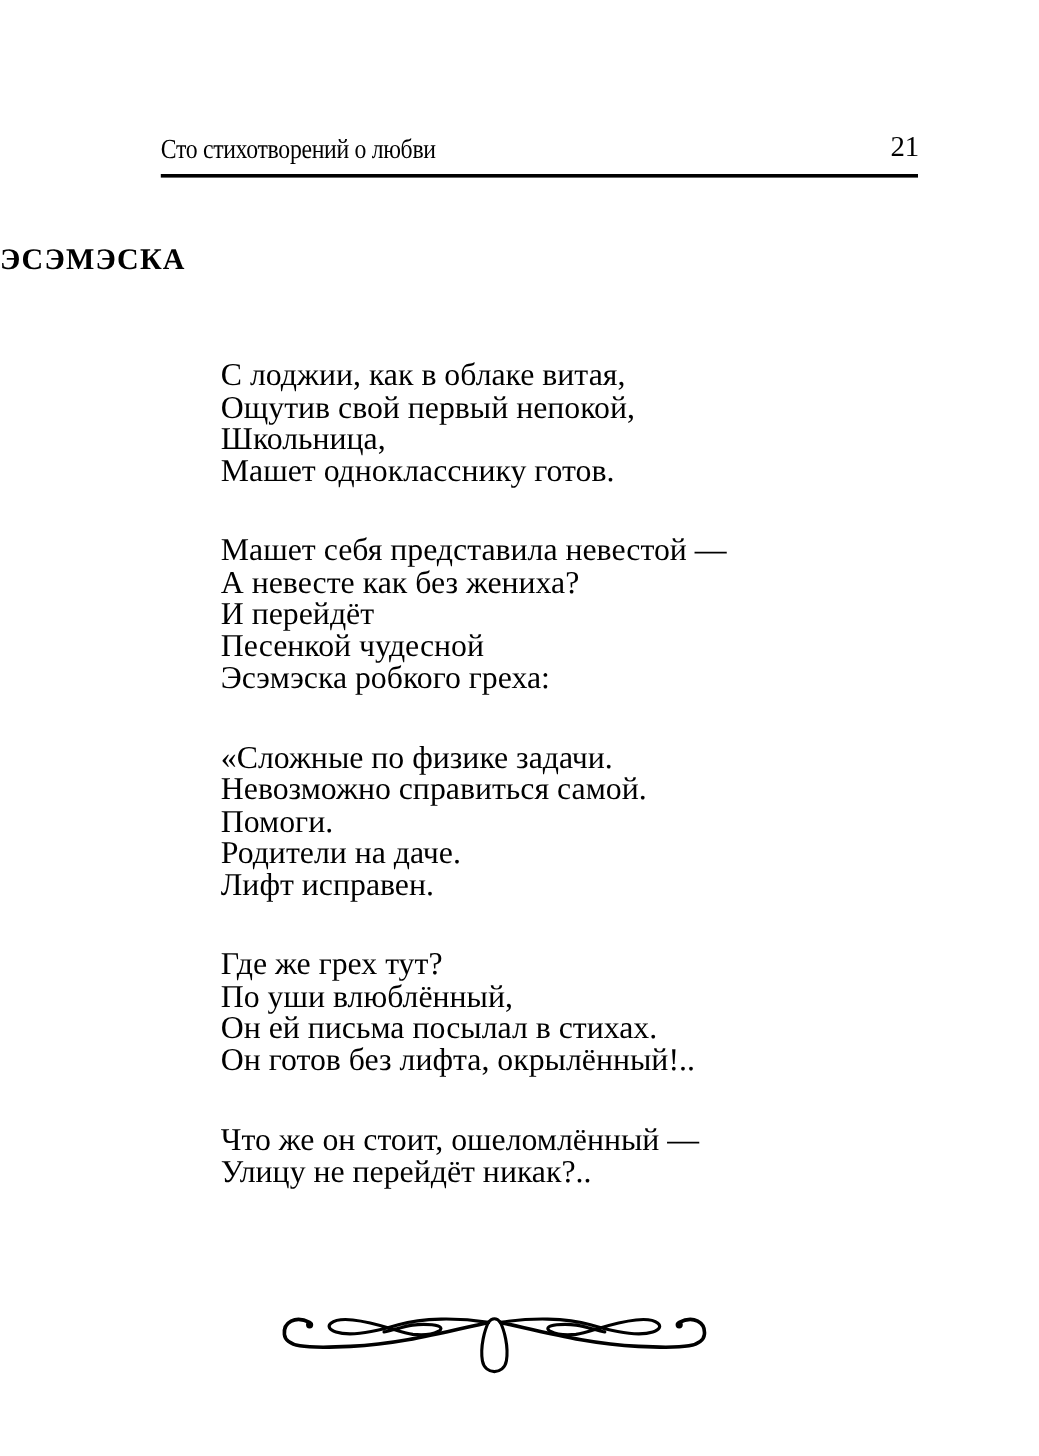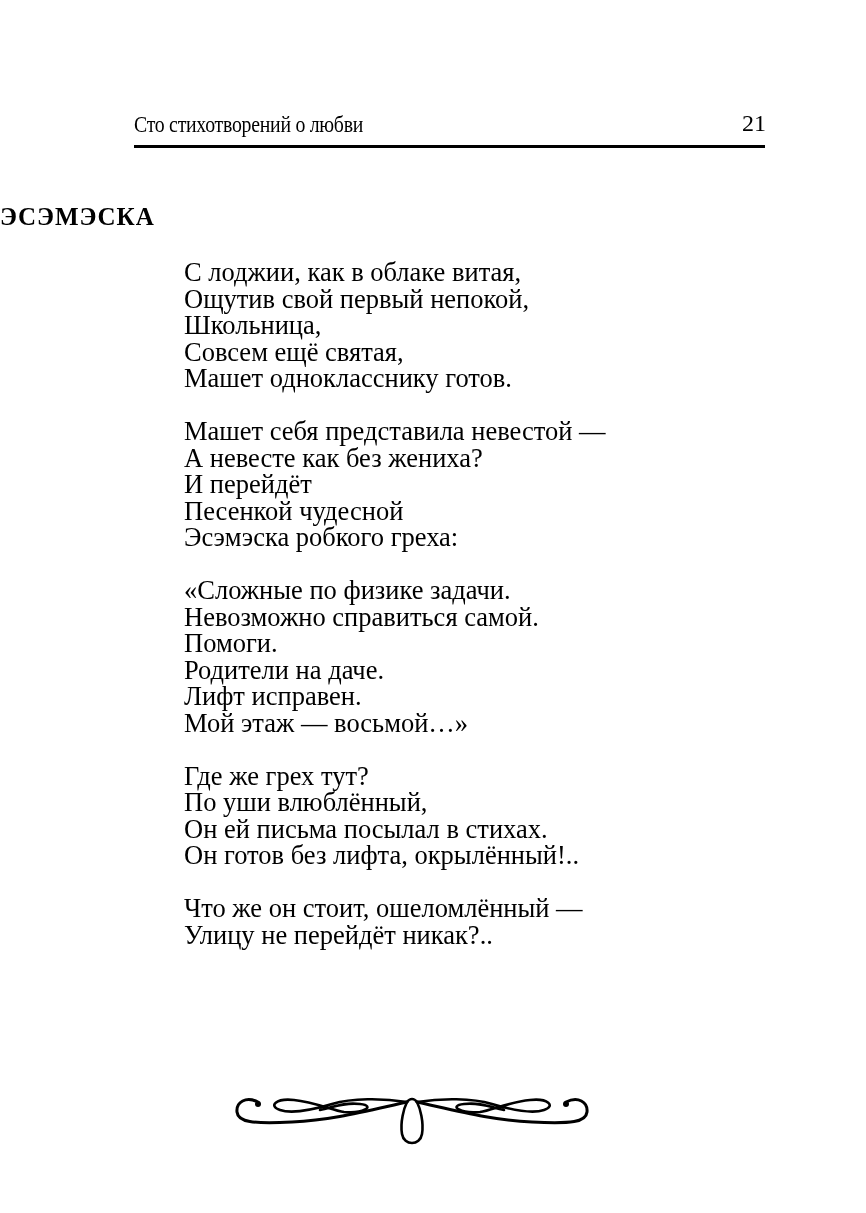--- a/index.html
+++ b/index.html
@@ -3,57 +3,55 @@
   <meta charset="utf-8">
   <style>
     html, body { margin: 0; padding: 0; background: #ffffff; }
     body { width: 866px; height: 1213px; position: relative; overflow: hidden; color: #000; font-family: "Liberation Serif", serif; }
     .header { position: absolute; left: 134px; top: 108px; width: 632px; height: 30px; }
     .running-title { position: absolute; left: 0; top: 4px; font-size: 23px; letter-spacing: -0.3px; transform: scaleX(0.86); transform-origin: left center; white-space: nowrap; }
     .page-number { position: absolute; right: 0; top: 2px; font-size: 24px; }
     .header-rule { position: absolute; left: 134px; top: 145px; width: 631px; height: 3px; background: #000; }
     .poem-title { position: absolute; left: 0; width: 822px; top: 203px; text-align: left; font-weight: bold; font-size: 25px; letter-spacing: 1px; }
     .poem { position: absolute; left: 184px; top: 259px; font-size: 26.5px; line-height: 26.5px; }
-    .stanza { margin-bottom: 26.5px; }
+    .stanza { margin-bottom: 26.5px; margin-top: 40px; }
     .line { white-space: nowrap; height: 26.5px; }
     .ornament { position: absolute; left: 232px; top: 1094px; width: 360px; height: 56px; }
   </style>
 </head>
 <body>
 
 <div class="header">
   <span class="running-title">Сто стихотворений о любви</span>
   <span class="page-number">21</span>
 </div>
 <div class="header-rule"></div>
 
 <div class="poem-title">ЭСЭМЭСКА</div>
 
 <div class="poem">
   <div class="stanza">
     <div class="line">С лоджии, как в облаке витая,</div>
     <div class="line">Ощутив свой первый непокой,</div>
     <div class="line">Школьница,</div>
-    <div class="line">Совсем ещё святая,</div>
     <div class="line">Машет однокласснику готов.</div>
   </div>
   <div class="stanza">
     <div class="line">Машет себя представила невестой —</div>
     <div class="line">А невесте как без жениха?</div>
     <div class="line">И перейдёт</div>
     <div class="line">Песенкой чудесной</div>
     <div class="line">Эсэмэска робкого греха:</div>
   </div>
   <div class="stanza">
     <div class="line">«Сложные по физике задачи.</div>
     <div class="line">Невозможно справиться самой.</div>
     <div class="line">Помоги.</div>
     <div class="line">Родители на даче.</div>
     <div class="line">Лифт исправен.</div>
-    <div class="line">Мой этаж — восьмой…»</div>
   </div>
   <div class="stanza">
     <div class="line">Где же грех тут?</div>
     <div class="line">По уши влюблённый,</div>
     <div class="line">Он ей письма посылал в стихах.</div>
     <div class="line">Он готов без лифта, окрылённый!..</div>
   </div>
   <div class="stanza">
     <div class="line">Что же он стоит, ошеломлённый —</div>
     <div class="line">Улицу не перейдёт никак?..</div>

